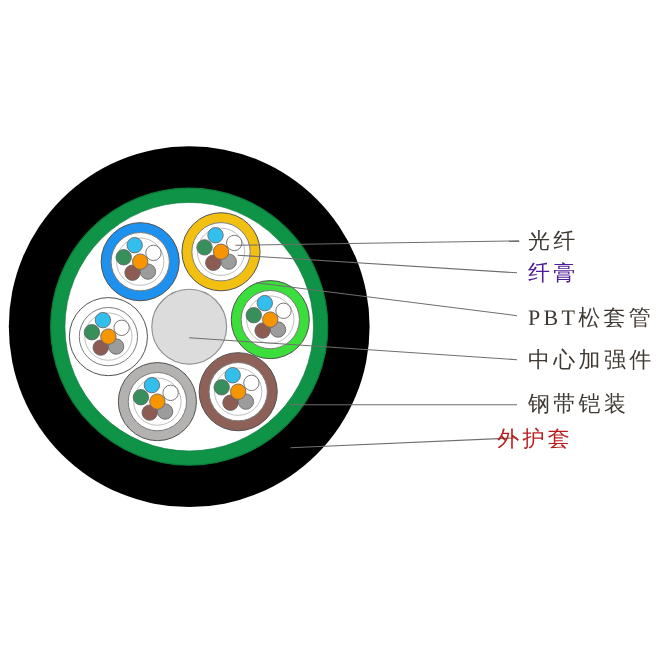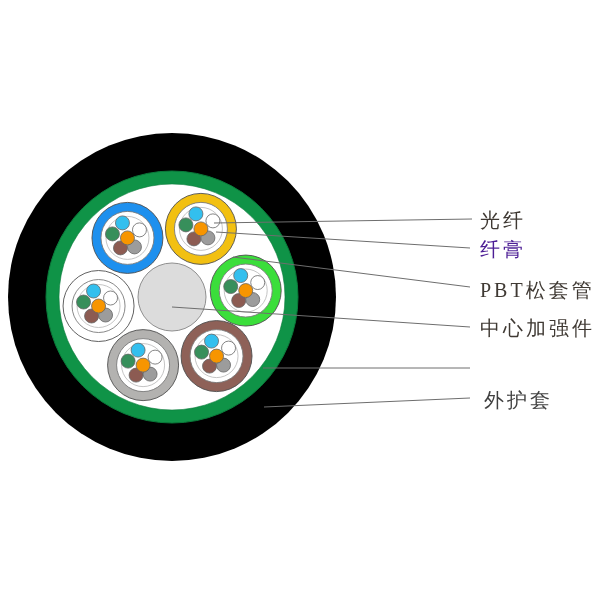--- a/index.html
+++ b/index.html
@@ -112,14 +112,15 @@
       <line x1="233" y1="257" x2="470" y2="287" stroke="#6e6e6e" stroke-width="1"></line>
       <line x1="172" y1="307" x2="470" y2="327" stroke="#6e6e6e" stroke-width="1"></line>
       <line x1="263" y1="368" x2="470" y2="368" stroke="#6e6e6e" stroke-width="1"></line>
       <line x1="264" y1="407" x2="470" y2="398" stroke="#6e6e6e" stroke-width="1"></line>
     </svg>
 
   <div class="layer-label" style="left: 480px; top: 220px; color: rgb(63, 57, 51);">光纤</div>
   <div class="layer-label" style="left: 480px; top: 249px; color: #4c1d95;">纤膏</div>
   <div class="layer-label" style="left: 480px; top: 290px; color: rgb(63, 57, 51);">PBT松套管</div>
   <div class="layer-label" style="left: 480px; top: 328px; color: rgb(63, 57, 51);">中心加强件</div>
-  <div class="layer-label" style="left: 484px; top: 400px; color: #404040;">外护套</div>
+  <div class="layer-label" style="left: 480px; top: 368px; color: rgb(63, 57, 51);">钢带铠装</div>
+  <div class="layer-label" style="left: 452px; top: 400px; color: #b91c1c;">外护套</div>
 </div>
 
 </body></html>

